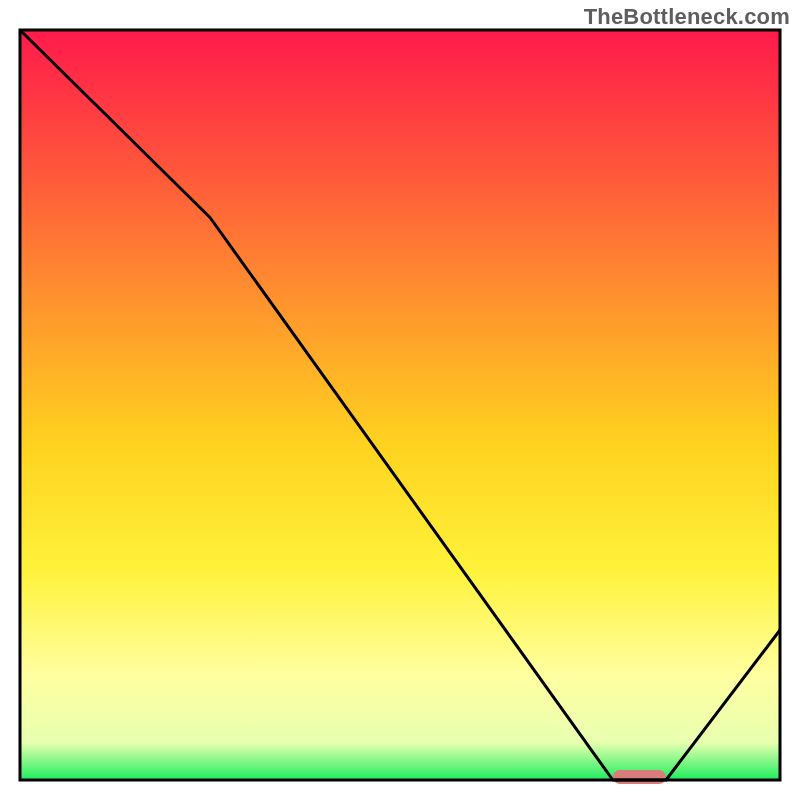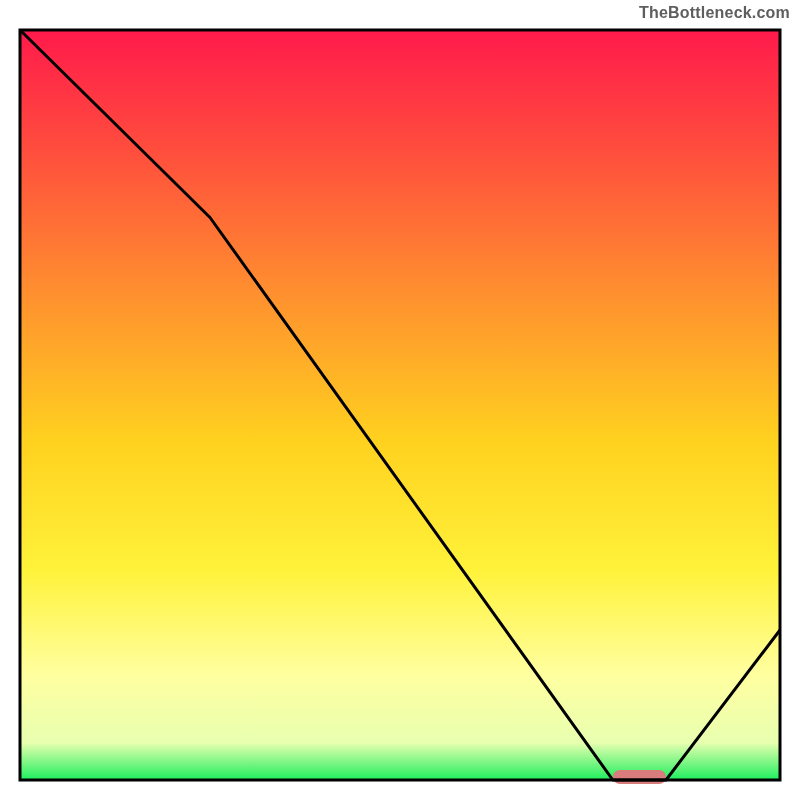--- a/index.html
+++ b/index.html
@@ -13,21 +13,21 @@
   }
   .container {
     position: relative;
     width: 800px;
     height: 800px;
   }
   .watermark {
     position: absolute;
     top: 4px;
     right: 10px;
-    font-size: 16px;
+    font-size: 22px;
     font-weight: 600;
     color: #5e5e5e;
     letter-spacing: 0.2px;
     z-index: 10;
   }
   svg {
     display: block;
   }
 </style>
 </head>

